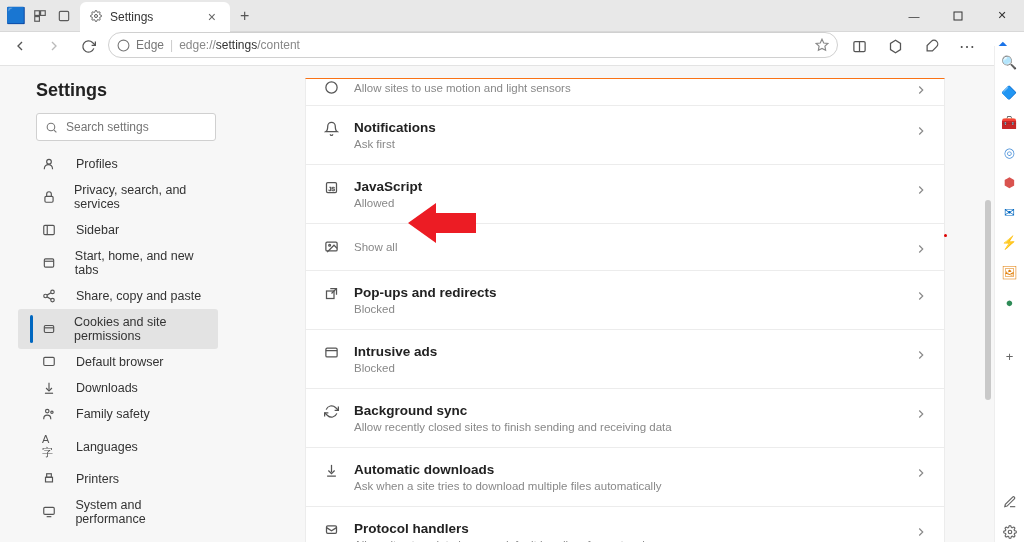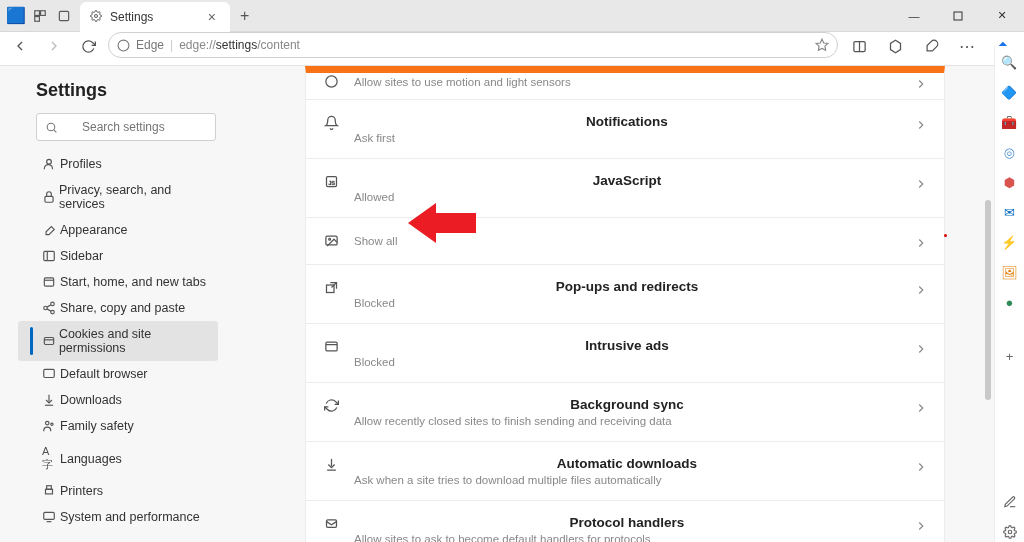--- a/index.html
+++ b/index.html
@@ -29,39 +29,39 @@
 .addrbar .url-trail { color: #888; }
 .addrbar-spacer { flex: 1; }
 .tool-icon { width: 30px; height: 28px; display: flex; align-items: center; justify-content: center; color: #555; }
 
 
 .content-area { display: flex; height: calc(542px - 66px); background: #f7f7f7; }
 
 
 .settings-sidebar { width: 232px; padding: 14px 14px 14px 18px; background: #f7f7f7; overflow-y: auto; }
 .settings-title { font-size: 18px; font-weight: 600; color: #222; margin-bottom: 12px; margin-left: 18px; }
-.searchbox { display: flex; align-items: center; gap: 24px; background: #fff; border: 1px solid #d0d0d0; border-radius: 3px; padding: 6px 8px; margin: 0 2px 10px 18px; }
+.searchbox { display: flex; align-items: center; gap: 8px; background: #fff; border: 1px solid #d0d0d0; border-radius: 3px; padding: 6px 8px; margin: 0 2px 10px 18px; }
 .searchbox .s-icon { color: #777; }
 .searchbox input { border: 0; outline: 0; font-size: 12px; flex: 1; color: #333; background: transparent; }
 .nav-list { list-style: none; }
-.nav-list li { display: flex; align-items: center; gap: 2px; padding: 6px 8px 6px 24px; font-size: 12.5px; color: #333; border-radius: 3px; cursor: pointer; position: relative; }
+.nav-list li { display: flex; align-items: center; gap: 18px; padding: 6px 8px 6px 24px; font-size: 12.5px; color: #333; border-radius: 3px; cursor: pointer; position: relative; }
 .nav-list li .n-icon { width: 16px; color: #555; display:flex; }
 .nav-list li.active { background: #e3e3e3; }
 .nav-list li.active::before { content:""; position:absolute; left:12px; top:6px; bottom:6px; width:3px; background:#0067c0; border-radius:2px; }
 
 
 .main-panel { flex: 1; background: #f7f7f7; padding: 0 6px 0 0; overflow: hidden; position: relative; }
 .settings-list { max-width: 640px; margin: 0 auto; }
 .part-row { background: #fff; border: 1px solid #ececec; border-top: 0; display: flex; align-items: flex-start; padding: 14px 16px; gap: 14px; cursor: pointer; }
 .row-trail { padding-top: 0; }
 .row-clip-top .p-title { visibility: hidden; height: 0; }
-.part-row:first-child { border-top: 7px solid #f97316; }
+.part-row:first-child { border-top: 1px solid #f97316; margin-top: 12px; }
 .row-icon { width: 18px; color: #555; margin-top: 1px; display:flex; justify-content:center; }
 .row-body { flex: 1; }
-.p-title { font-size: 13.5px; font-weight: 600; color: #222; text-align: center; }
+.p-title { font-size: 13.5px; font-weight: 600; color: #222; }
 .p-desc { font-size: 11.5px; color: #888; margin-top: 3px; }
 .row-chevron { color: #888; margin-top: 4px; }
 
 
 .red-arrow { position: absolute; left: 408px; top: 198px; pointer-events: none; }
 
 
 .right-strip { position: absolute; right: 0; top: 46px; width: 30px; bottom: 0; background: #fff; display: flex; flex-direction: column; align-items: center; gap: 10px; padding-top: 6px; border-left: 1px solid #eee; }
 .strip-icon { width: 20px; height: 20px; display:flex; align-items:center; justify-content:center; font-size:13px; }
 .strip-spacer { flex:1; }
@@ -190,28 +190,20 @@
           <span>Profiles</span>
         </li>
         <li>
           <span class="n-icon">
             <svg width="14" height="14" viewBox="0 0 24 24" fill="none" stroke="currentColor" stroke-width="2">
               <rect x="5" y="11" width="14" height="10" rx="2"></rect>
               <path d="M8 11V7a4 4 0 1 1 8 0v4"></path>
             </svg>
           </span>
           <span>Privacy, search, and services</span>
-        </li>
-        <li>
-          <span class="n-icon">
-            <svg width="14" height="14" viewBox="0 0 24 24" fill="none" stroke="currentColor" stroke-width="2">
-              <path d="M12 20l9-9-5-5-9 9v5z"></path>
-            </svg>
-          </span>
-          <span>Appearance</span>
         </li>
         <li>
           <span class="n-icon">
             <svg width="14" height="14" viewBox="0 0 24 24" fill="none" stroke="currentColor" stroke-width="2">
               <rect x="3" y="4" width="18" height="16" rx="2"></rect>
               <line x1="9" y1="4" x2="9" y2="20"></line>
             </svg>
           </span>
           <span>Sidebar</span>
         </li>

